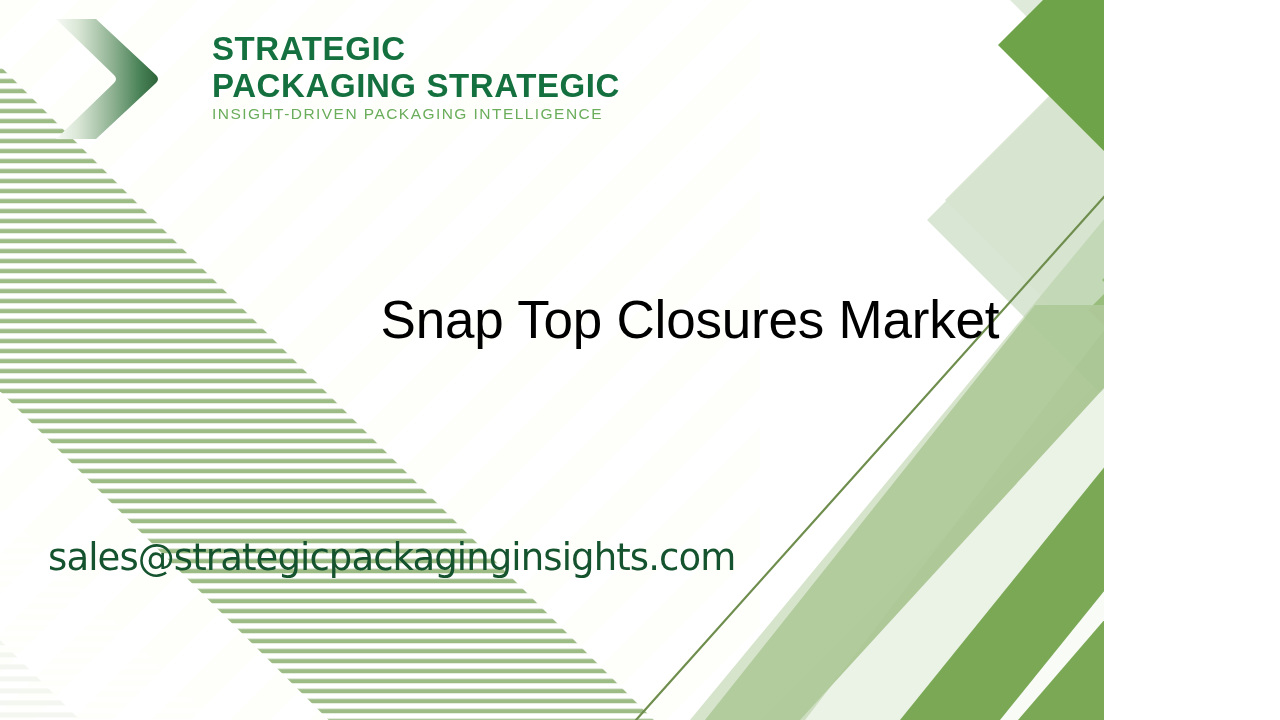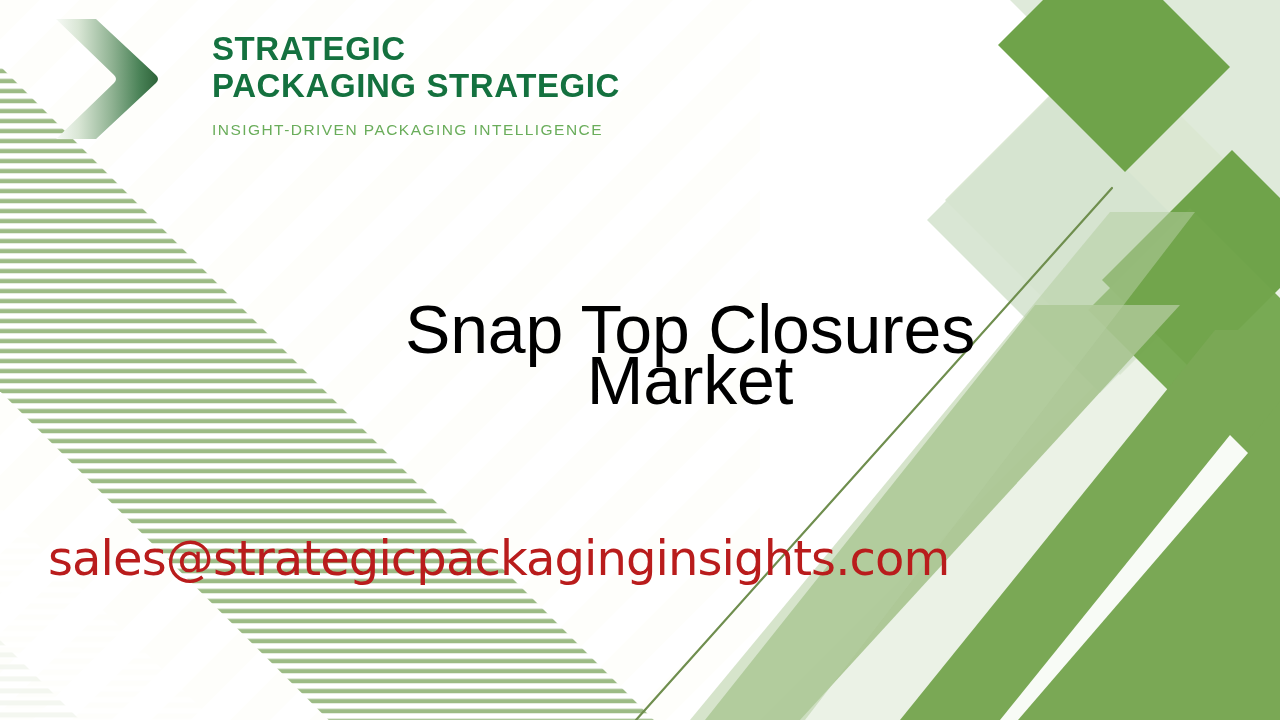--- a/index.html
+++ b/index.html
@@ -3,21 +3,21 @@
 <meta charset="utf-8">
 <title>Snap Top Closures Market</title>
 <style>
   html, body {
     margin: 0;
     padding: 0;
     background: #ffffff;
   }
   #slide {
     position: relative;
-    width: 1280px;
+    width: 1104px;
     height: 720px;
     overflow: hidden;
     background: #ffffff;
     font-family: "Liberation Sans", "DejaVu Sans", sans-serif;
   }
 
   
   #bg-art {
     position: absolute;
     left: 0; top: 0;
@@ -55,48 +55,47 @@
     letter-spacing: 0.6px;
     color: #14713f;
     white-space: nowrap;
   }
   #logo-tagline {
     font-family: "Liberation Sans", "DejaVu Sans", sans-serif;
     font-size: 15.5px;
     line-height: 20px;
     letter-spacing: 1.45px;
     color: #6aad5b;
-    margin-top: 16px;
     white-space: nowrap;
   }
 
   
   #title {
     position: absolute;
     left: 330px;
     top: 258px;
     width: 720px;
     text-align: center;
     font-family: "Liberation Sans", "DejaVu Sans", sans-serif;
-    font-size: 68px;
+    font-size: 53px;
     line-height: 51px;
     color: #000000;
     font-weight: normal;
     letter-spacing: -0.2px;
   }
 
   
   #email {
     position: absolute;
     left: 48px;
     top: 530px;
     font-family: "DejaVu Sans", "Liberation Sans", sans-serif;
-    font-size: 48px;
+    font-size: 37px;
     line-height: 56px;
-    color: #b91c1c;
+    color: #14532d;
     letter-spacing: -0.9px;
     white-space: nowrap;
   }
 </style>
 </head>
 <body>
 
 <div id="slide">
 
   <svg id="bg-art" viewBox="0 0 1280 720" width="1280" height="720" xmlns="http://www.w3.org/2000/svg">

